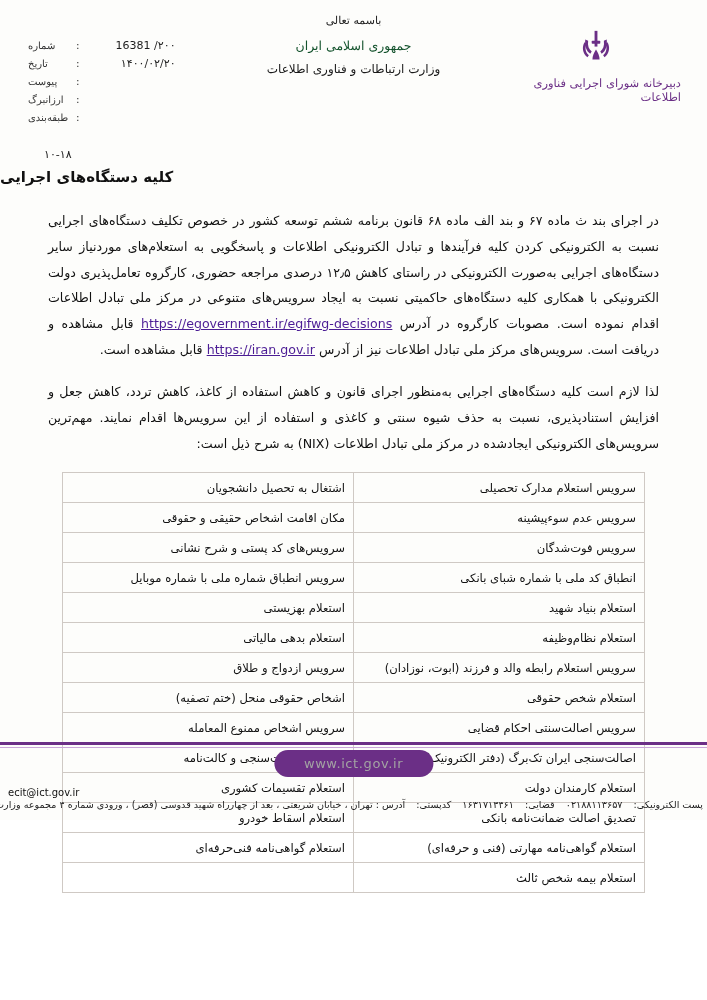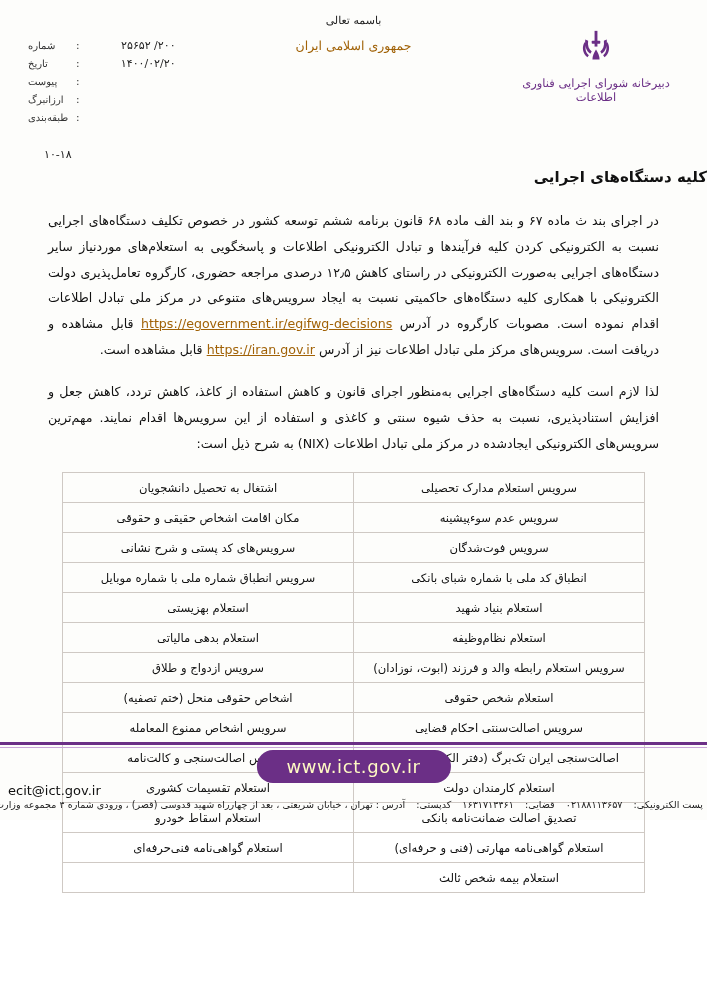--- a/index.html
+++ b/index.html
@@ -41,36 +41,36 @@
   .org-block {
     position: absolute;
     top: 34px;
     left: 0;
     right: 0;
     text-align: center;
     line-height: 1.9;
   }
   .org-line1 {
     font-size: 12.5px;
-    color: #a16207;
+    color: #14532d;
     font-family: "DejaVu Serif", "Liberation Serif", serif;
   }
   .org-line2 {
     font-size: 12px;
     color: #1a1a1a;
     font-family: "DejaVu Serif", "Liberation Serif", serif;
   }
 
   
   .emblem-wrap {
     position: absolute;
     top: 28px;
     right: 26px;
     width: 170px;
-    text-align: center;
+    text-align: right;
   }
   .emblem {
     width: 46px;
     height: 40px;
     margin: 0 auto 8px auto;
     display: block;
   }
   .emblem-caption {
     font-size: 11.5px;
     color: #6b2f86;
@@ -116,61 +116,59 @@
     position: absolute;
     top: 148px;
     left: 44px;
     font-size: 11px;
     color: #222;
   }
 
   
   .doc-title {
     margin-top: 8px;
-    text-align: right;
+    text-align: left;
     font-size: 15px;
     font-weight: bold;
     color: #111;
     letter-spacing: 0.2px;
-    margin-left: 24px;
   }
 
   
   .body-wrap {
     margin: 22px 48px 0 48px;
     direction: rtl;
     text-align: justify;
     font-size: 12.6px;
     line-height: 2.05;
     color: #111;
   }
   .body-wrap p {
     margin: 0 0 16px 0;
   }
   .lnk {
-    color: #a16207;
+    color: #4c1d95;
     text-decoration: underline;
     direction: ltr;
     unicode-bidi: embed;
     display: inline-block;
   }
 
   
   .svc-table {
     margin: 6px 62px 0 62px;
     width: calc(100% - 124px);
     border-collapse: collapse;
     direction: rtl;
     font-size: 11.6px;
   }
   .svc-table td {
     border: 1px solid #cfc9c4;
     height: 25px;
     padding: 2px 8px;
-    text-align: center;
     color: #111;
     vertical-align: middle;
     width: 50%;
   }
   .svc-table td.empty { border-color: #cfc9c4; }
 
   
   .footer {
     position: absolute;
     left: 0;
@@ -193,60 +191,61 @@
     right: 0;
     height: 1px;
     background: #c9a6d8;
   }
   .site-pill {
     position: absolute;
     top: 8px;
     left: 50%;
     transform: translateX(-50%);
     background: #6b2f86;
-    color: #fef9c3;
+    color: #a3a3a3;
     border-radius: 16px;
     padding: 6px 30px;
-    font-size: 18px;
+    font-size: 13px;
     letter-spacing: 0.6px;
     font-family: "DejaVu Sans", sans-serif;
     direction: ltr;
   }
   .footer-addr {
     position: absolute;
     bottom: 10px;
     left: 0;
     right: 0;
     direction: rtl;
     text-align: center;
     font-size: 9.6px;
     color: #1a1a1a;
     white-space: nowrap;
   }
   .footer-addr .seg { margin: 0 4px; }
   .footer-email {
     position: absolute;
     bottom: 22px;
     left: 8px;
-    font-size: 13px;
+    font-size: 10px;
     color: #111;
     direction: ltr;
   }
 </style>
 </head>
 <body>
 
 <div class="page">
 
   <div class="header">
 
     <div class="bismillah">باسمه تعالی</div>
 
     <div class="org-block">
       <div class="org-line1">جمهوری اسلامی ایران</div>
+      <div class="org-line2">وزارت ارتباطات و فناوری اطلاعات</div>
     </div>
 
     <div class="emblem-wrap">
       <svg class="emblem" viewBox="0 0 64 56" aria-hidden="true">
         <g fill="#6b2f86">
           <path d="M30 4 h4 v22 h-4 z"></path>
           <path d="M24 36 c-6 -4 -8 -12 -7 -20 l4 2 c-1 7 1 12 5 15 z"></path>
           <path d="M40 36 c6 -4 8 -12 7 -20 l-4 2 c1 7 -1 12 -5 15 z"></path>
           <path d="M16 20 c-4 6 -3 16 4 21 l2 -3 c-5 -4 -6 -11 -3 -16 z"></path>
           <path d="M48 20 c4 6 3 16 -4 21 l-2 -3 c5 -4 6 -11 3 -16 z"></path>
@@ -254,21 +253,21 @@
           <rect x="26" y="18" width="12" height="4" rx="1"></rect>
         </g>
       </svg>
       <div class="emblem-caption">دبیرخانه شورای اجرایی فناوری اطلاعات</div>
     </div>
 
     <div class="meta">
       <div class="meta-row">
         <span class="meta-label">شماره</span>
         <span class="meta-colon">:</span>
-        <span class="meta-value">۲۰۰/ ۲۵۶۵۲</span>
+        <span class="meta-value">۲۰۰/ 16381</span>
       </div>
       <div class="meta-row">
         <span class="meta-label">تاریخ</span>
         <span class="meta-colon">:</span>
         <span class="meta-value">۱۴۰۰/۰۲/۲۰</span>
       </div>
       <div class="meta-row">
         <span class="meta-label">پیوست</span>
         <span class="meta-colon">:</span>
         <span class="meta-value"></span>

